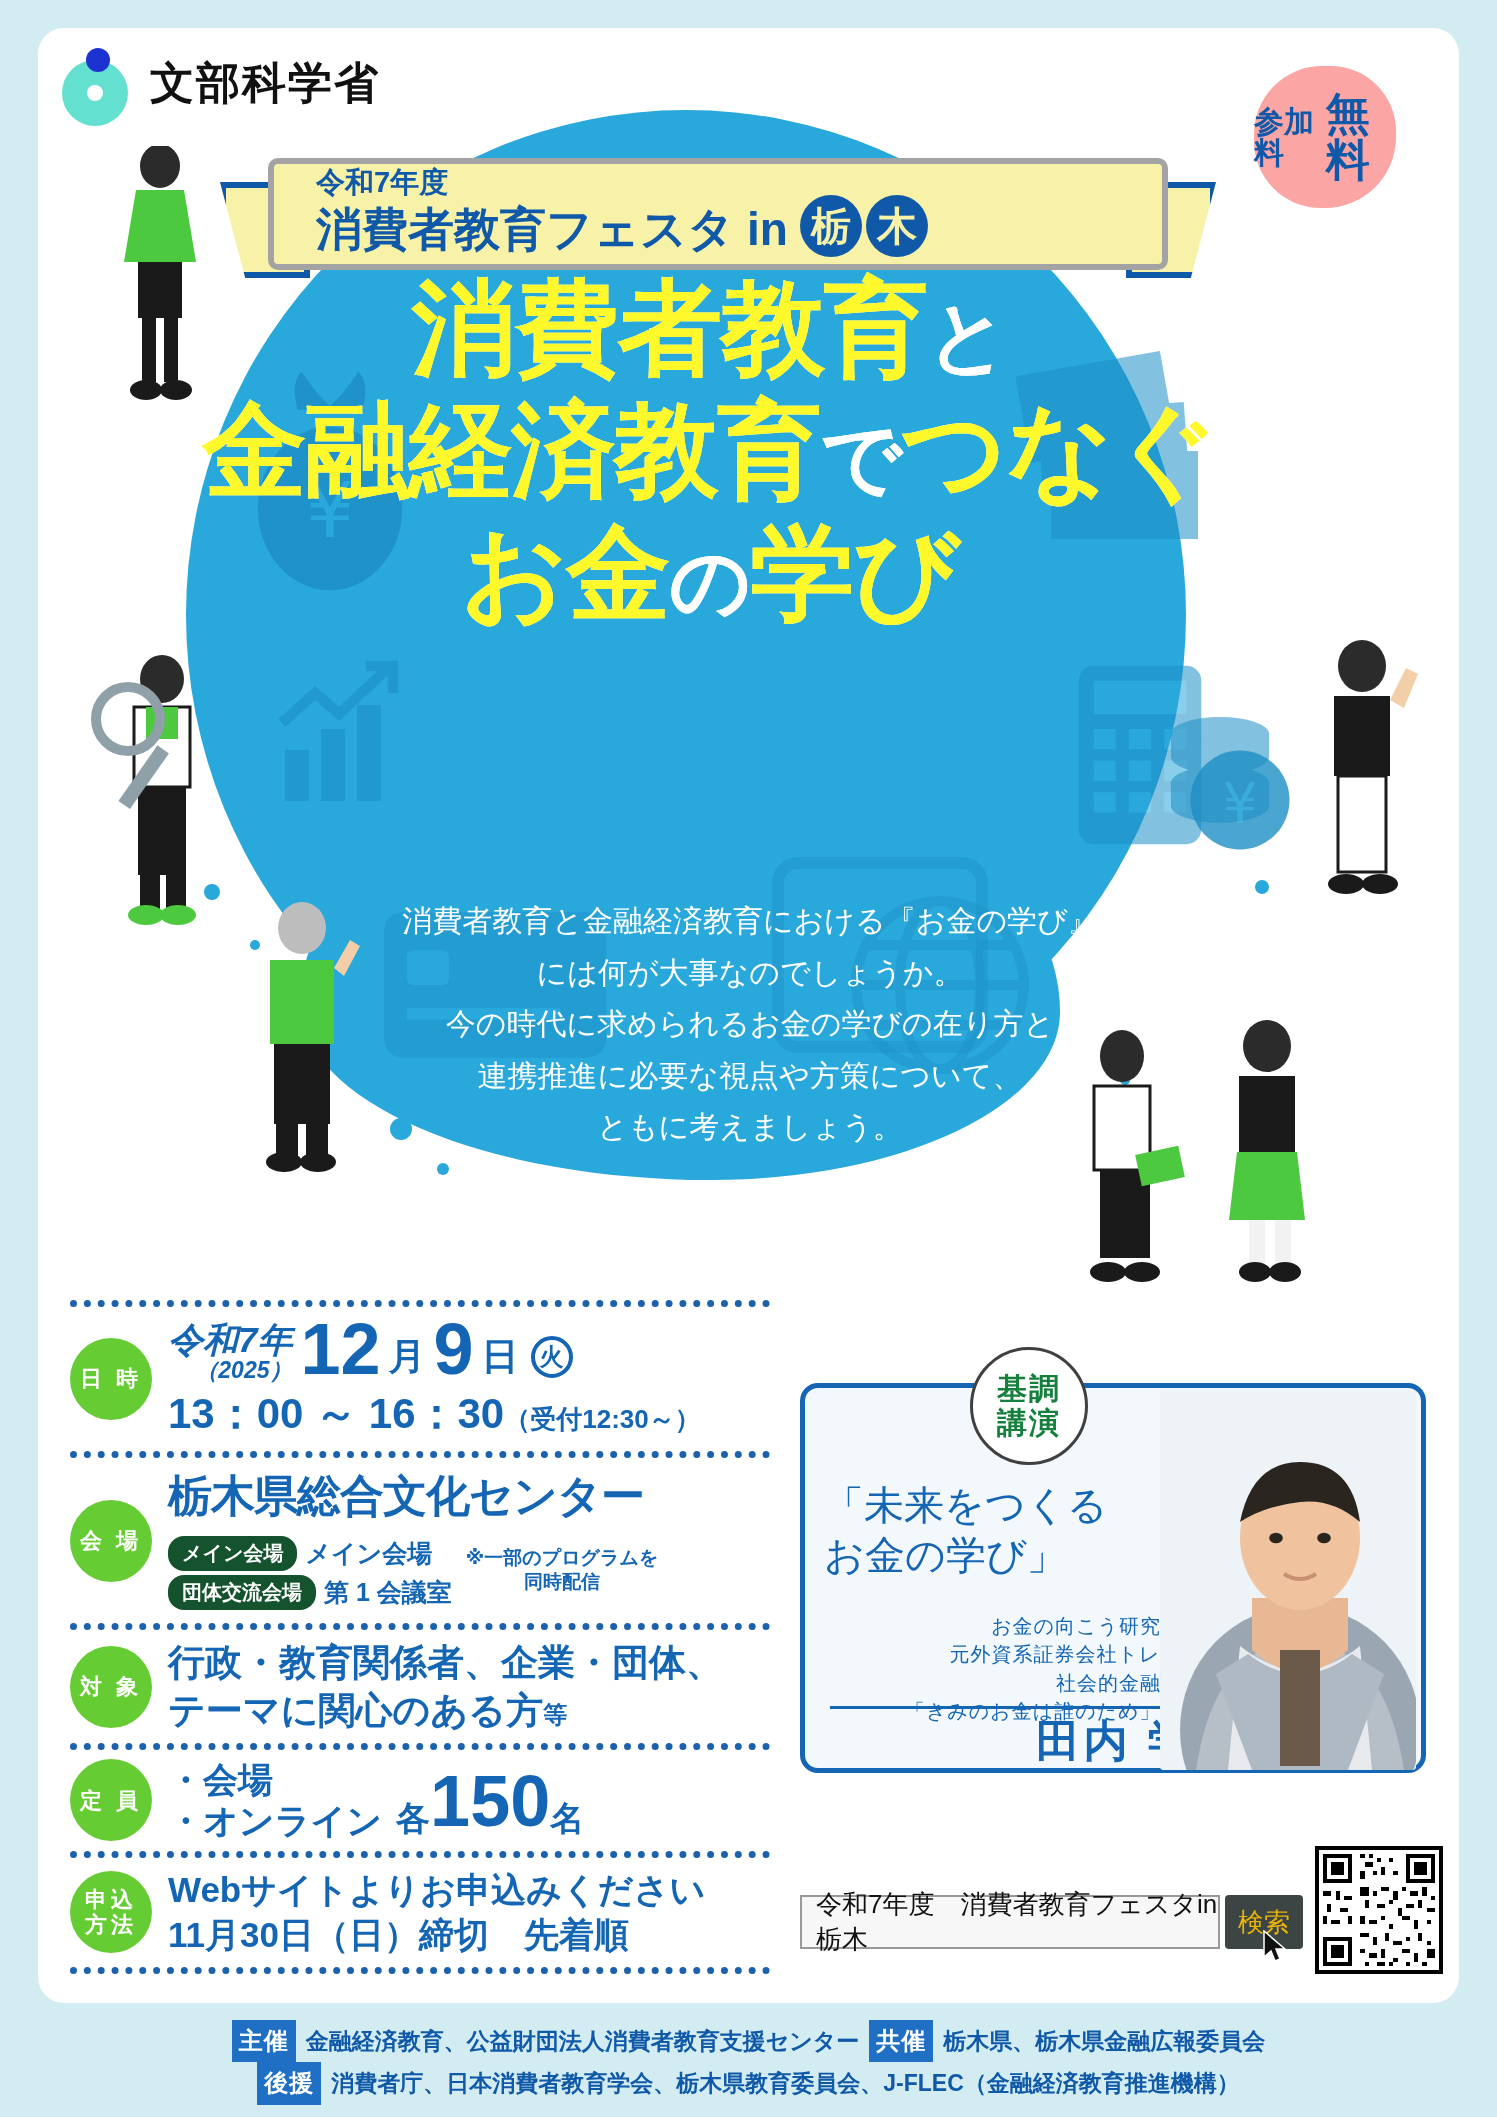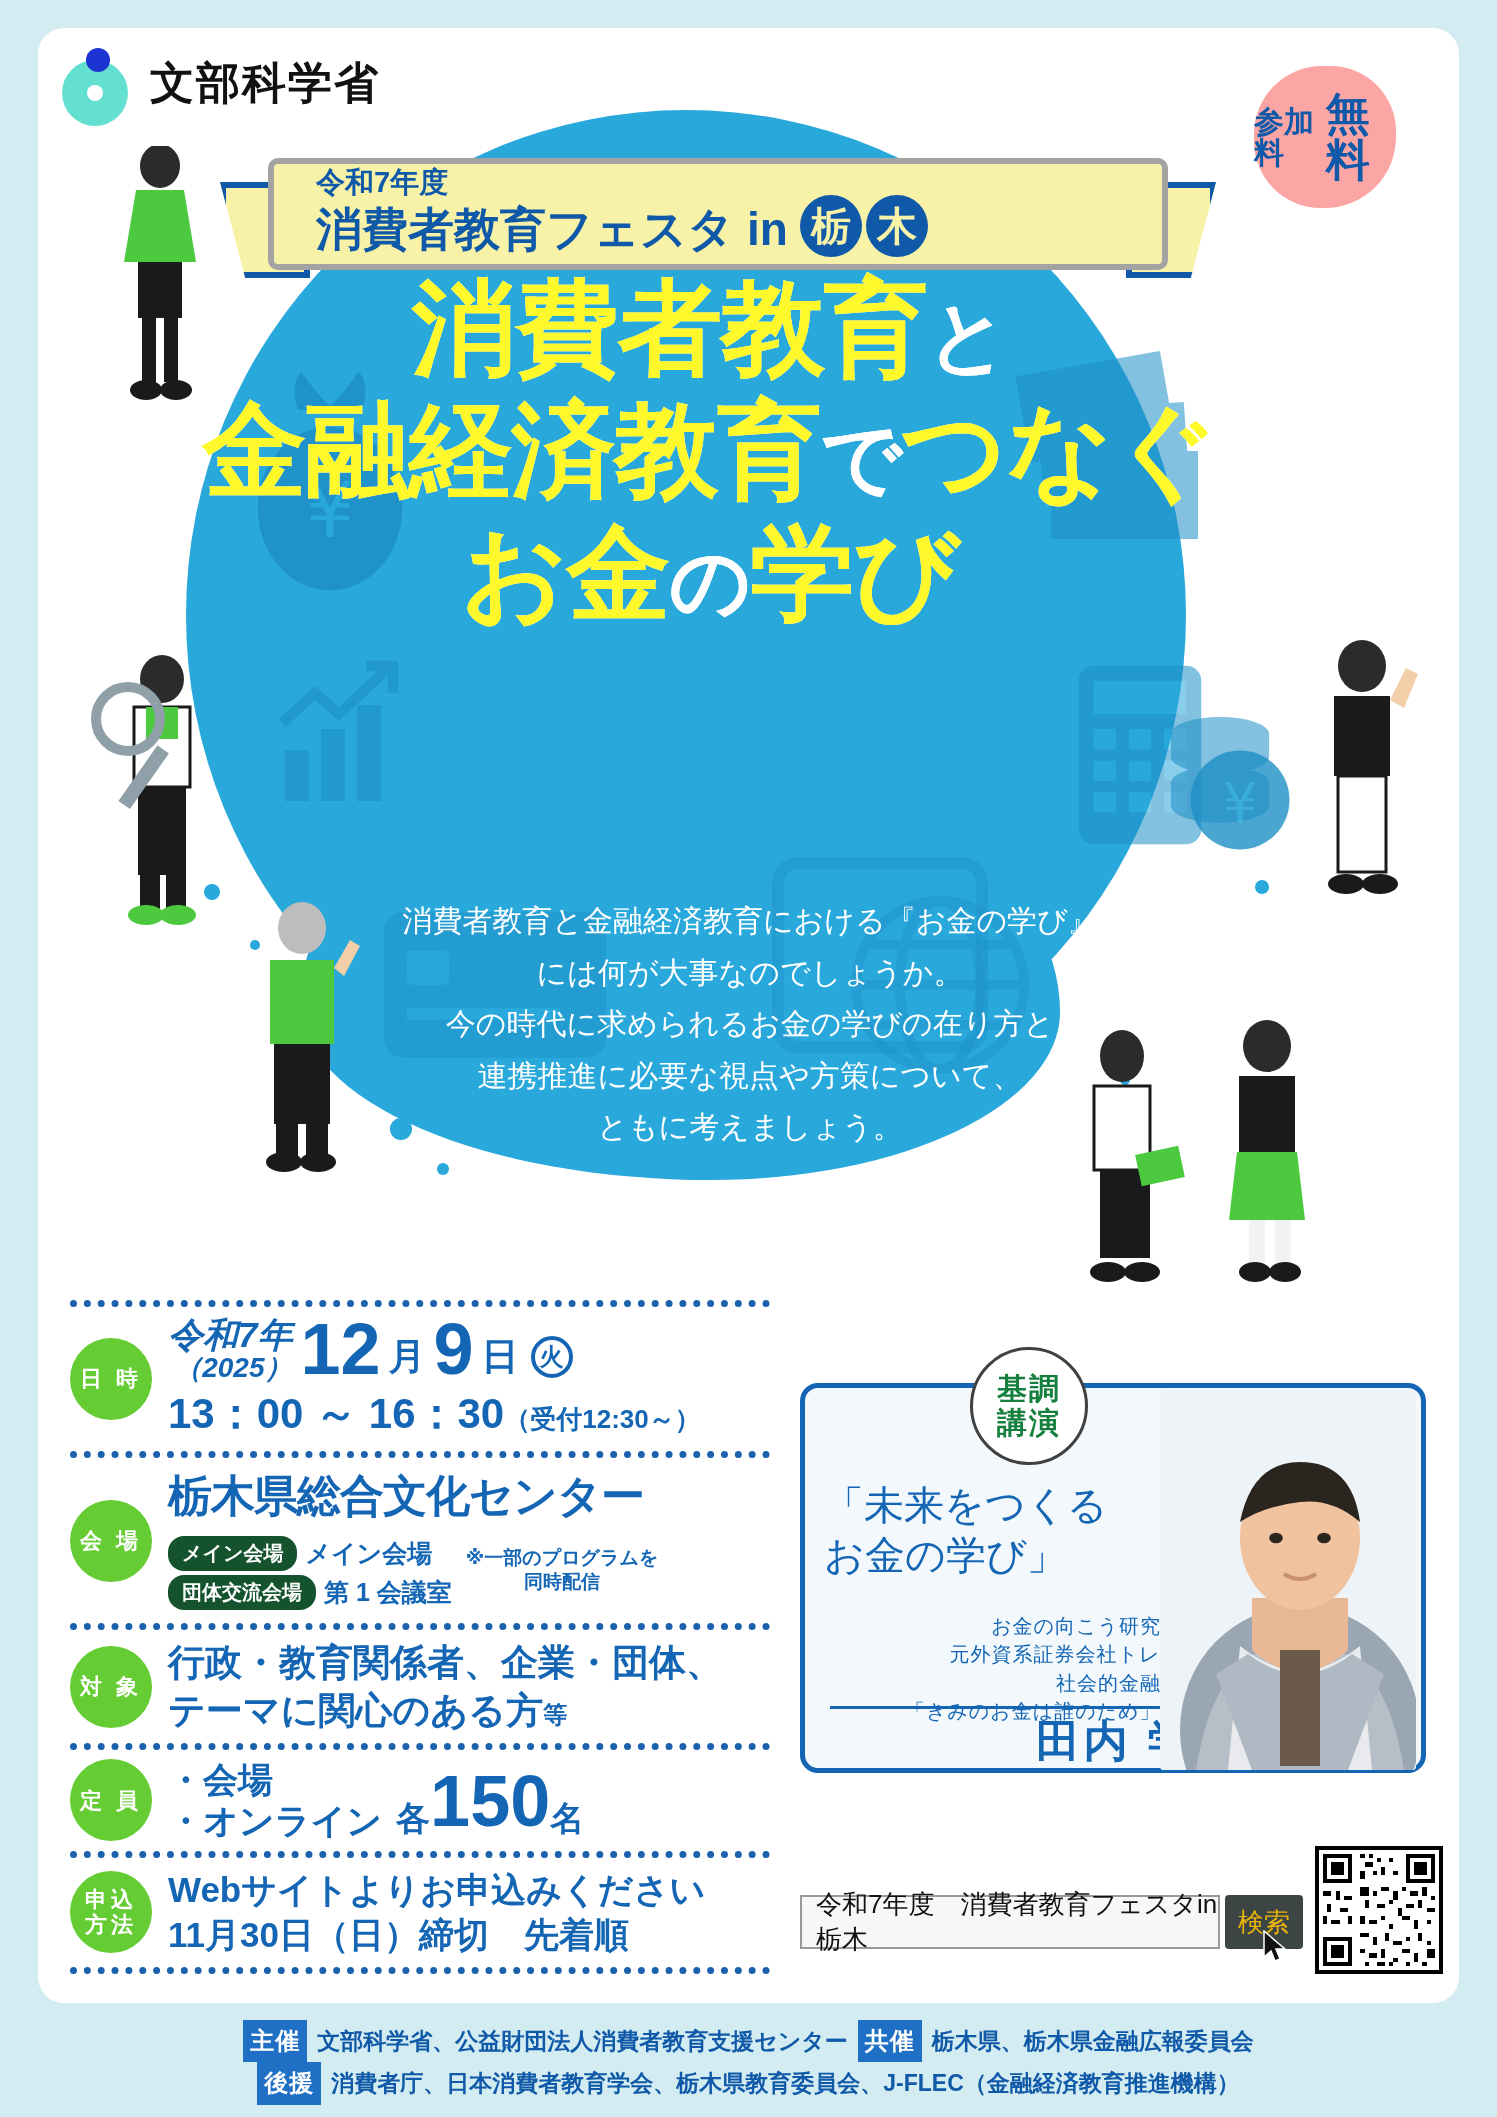--- a/index.html
+++ b/index.html
@@ -110,21 +110,21 @@
     flex:0 0 auto; width:82px; height:82px; border-radius:50%;
     background:#66cc33; color:#fff; font-size:22px; font-weight:bold;
     display:flex; align-items:center; justify-content:center; flex-direction:column;
     line-height:1.15; letter-spacing:4px; margin-right:16px;
   }
   .pill span{ letter-spacing:4px; }
   .rowbody{ color:#1466b5; }
 
   .dt-top{ display:flex; align-items:flex-end; gap:8px; }
   .dt-era{ font-size:35px; font-weight:bold; line-height:1.0; text-align:right;font-style:italic;}
-  .dt-era .yr{ font-size:28px; display:block; margin-top:2px; }
+  .dt-era .yr{ font-size:23px; display:block; margin-top:2px; }
   .dt-num{ font-size:72px; font-weight:bold; line-height:.92; }
   .dt-u{ font-size:37px; font-weight:bold; }
   .dt-dow{
     display:inline-flex; width:42px; height:42px; border-radius:50%;
     border:4px solid #1466b5; color:#1466b5; font-size:24px; font-weight:bold;
     align-items:center; justify-content:center; margin-left:4px; position:relative; top:-4px;
   }
   .dt-time{ font-size:42px; font-weight:bold; margin-top:4px; }
   .dt-time .recep{ font-size:26px; }
 
@@ -611,21 +611,21 @@
           <rect x="17" y="27" width="1" height="1"></rect>
         <rect x="21" y="27" width="1" height="1"></rect>
           <rect x="25" y="27" width="1" height="1"></rect>
       </g>
     </svg>
   </div>
 
   <div class="footer">
     <div class="f-row">
       <span class="f-tag">主催</span>
-      <span>文部科学省、公益財団法人消費者教育支援センター</span>
+      <span>金融経済教育、公益財団法人消費者教育支援センター</span>
       <span class="f-tag">共催</span>
       <span>栃木県、栃木県金融広報委員会</span>
     </div>
     <div class="f-row">
       <span class="f-tag">後援</span>
       <span>消費者庁、日本消費者教育学会、栃木県教育委員会、J-FLEC（金融経済教育推進機構）</span>
     </div>
   </div>
 
 </div>

